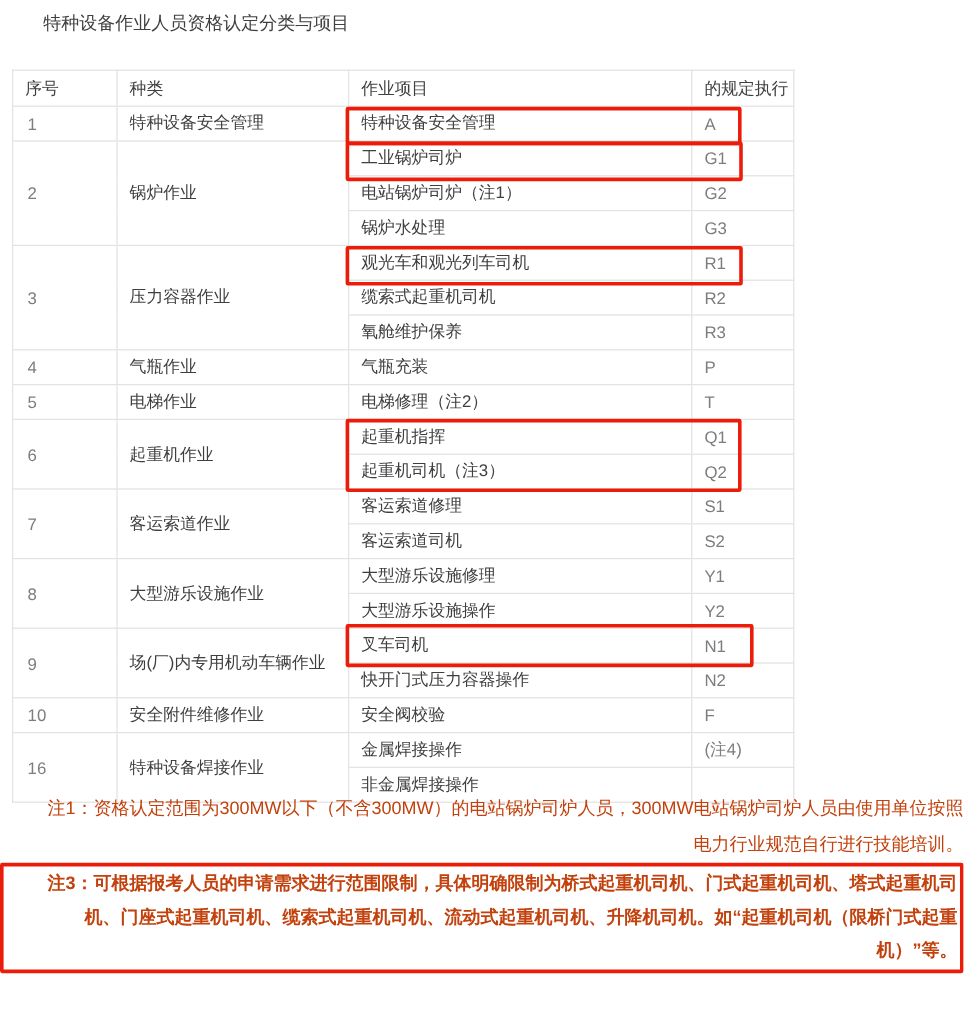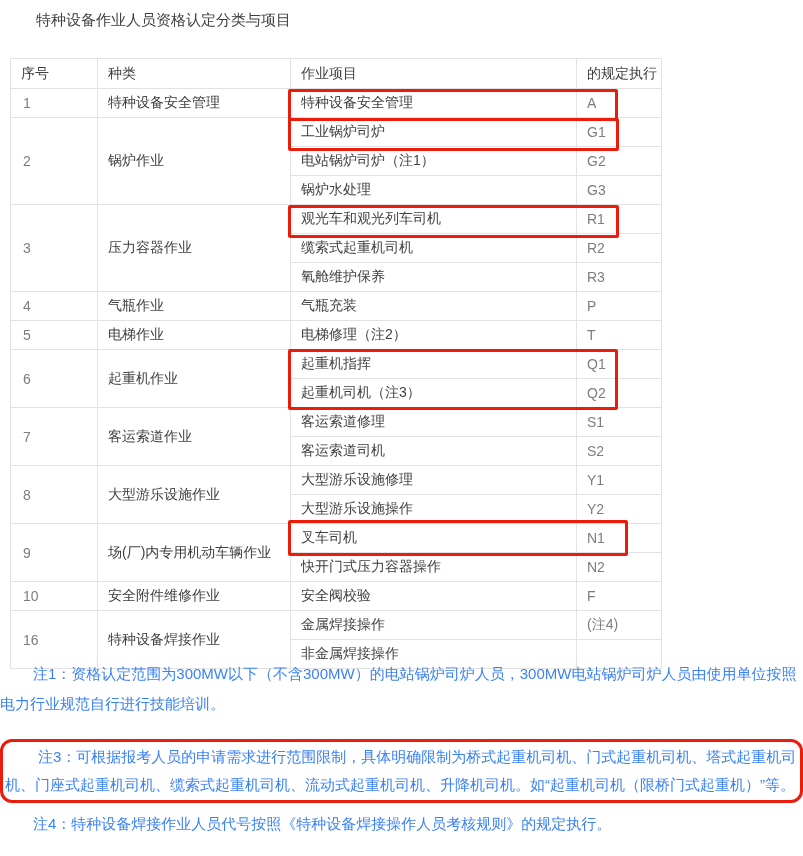--- a/index.html
+++ b/index.html
@@ -42,30 +42,32 @@
     pointer-events:none;
     z-index:5;
     background:transparent;
   }
   .notes{
     position:absolute;left:0;top:657px;width:803px;
     font-size:15px;
   }
   .notes p{
     margin:0;line-height:30px;text-indent:2.2em;
-    color:#3b82f6;
+    color:#c2410c;
+    text-align:right;
   }
   .notes p.n1{margin-top:2px;}
   .notes p.n2{margin-top:0;}
   .notes p.n3{
-    margin-top:20px;
+    margin-top:0;
     border:3px solid var(--highlight,#ec1c0a);
-    border-radius:12px;
+    border-radius:2px;
     line-height:28px;
     padding:1px 2px;
+    font-weight:bold;
   }
   .notes p.n4{margin-top:6px;}
 </style>
 </head>
 <body>
 
 <div class="title">特种设备作业人员资格认定分类与项目</div>
 
 <div class="table-wrap">
   <table>
@@ -201,14 +203,13 @@
   <div class="hl-box" style="left:278px;top:31px;width:324px;height:26px;"></div>
   <div class="hl-box" style="left:278px;top:60px;width:325px;height:27px;"></div>
   <div class="hl-box" style="left:278px;top:147px;width:325px;height:27px;"></div>
   <div class="hl-box" style="left:278px;top:291px;width:324px;height:55px;"></div>
   <div class="hl-box" style="left:278px;top:462px;width:334px;height:30px;"></div>
 </div>
 
 <div class="notes">
   <p class="n1">注1：资格认定范围为300MW以下（不含300MW）的电站锅炉司炉人员，300MW电站锅炉司炉人员由使用单位按照电力行业规范自行进行技能培训。</p>
   <p class="n3">注3：可根据报考人员的申请需求进行范围限制，具体明确限制为桥式起重机司机、门式起重机司机、塔式起重机司机、门座式起重机司机、缆索式起重机司机、流动式起重机司机、升降机司机。如“起重机司机（限桥门式起重机）”等。</p>
-  <p class="n4">注4：特种设备焊接作业人员代号按照《特种设备焊接操作人员考核规则》的规定执行。</p>
 </div>
 
 </body></html>

